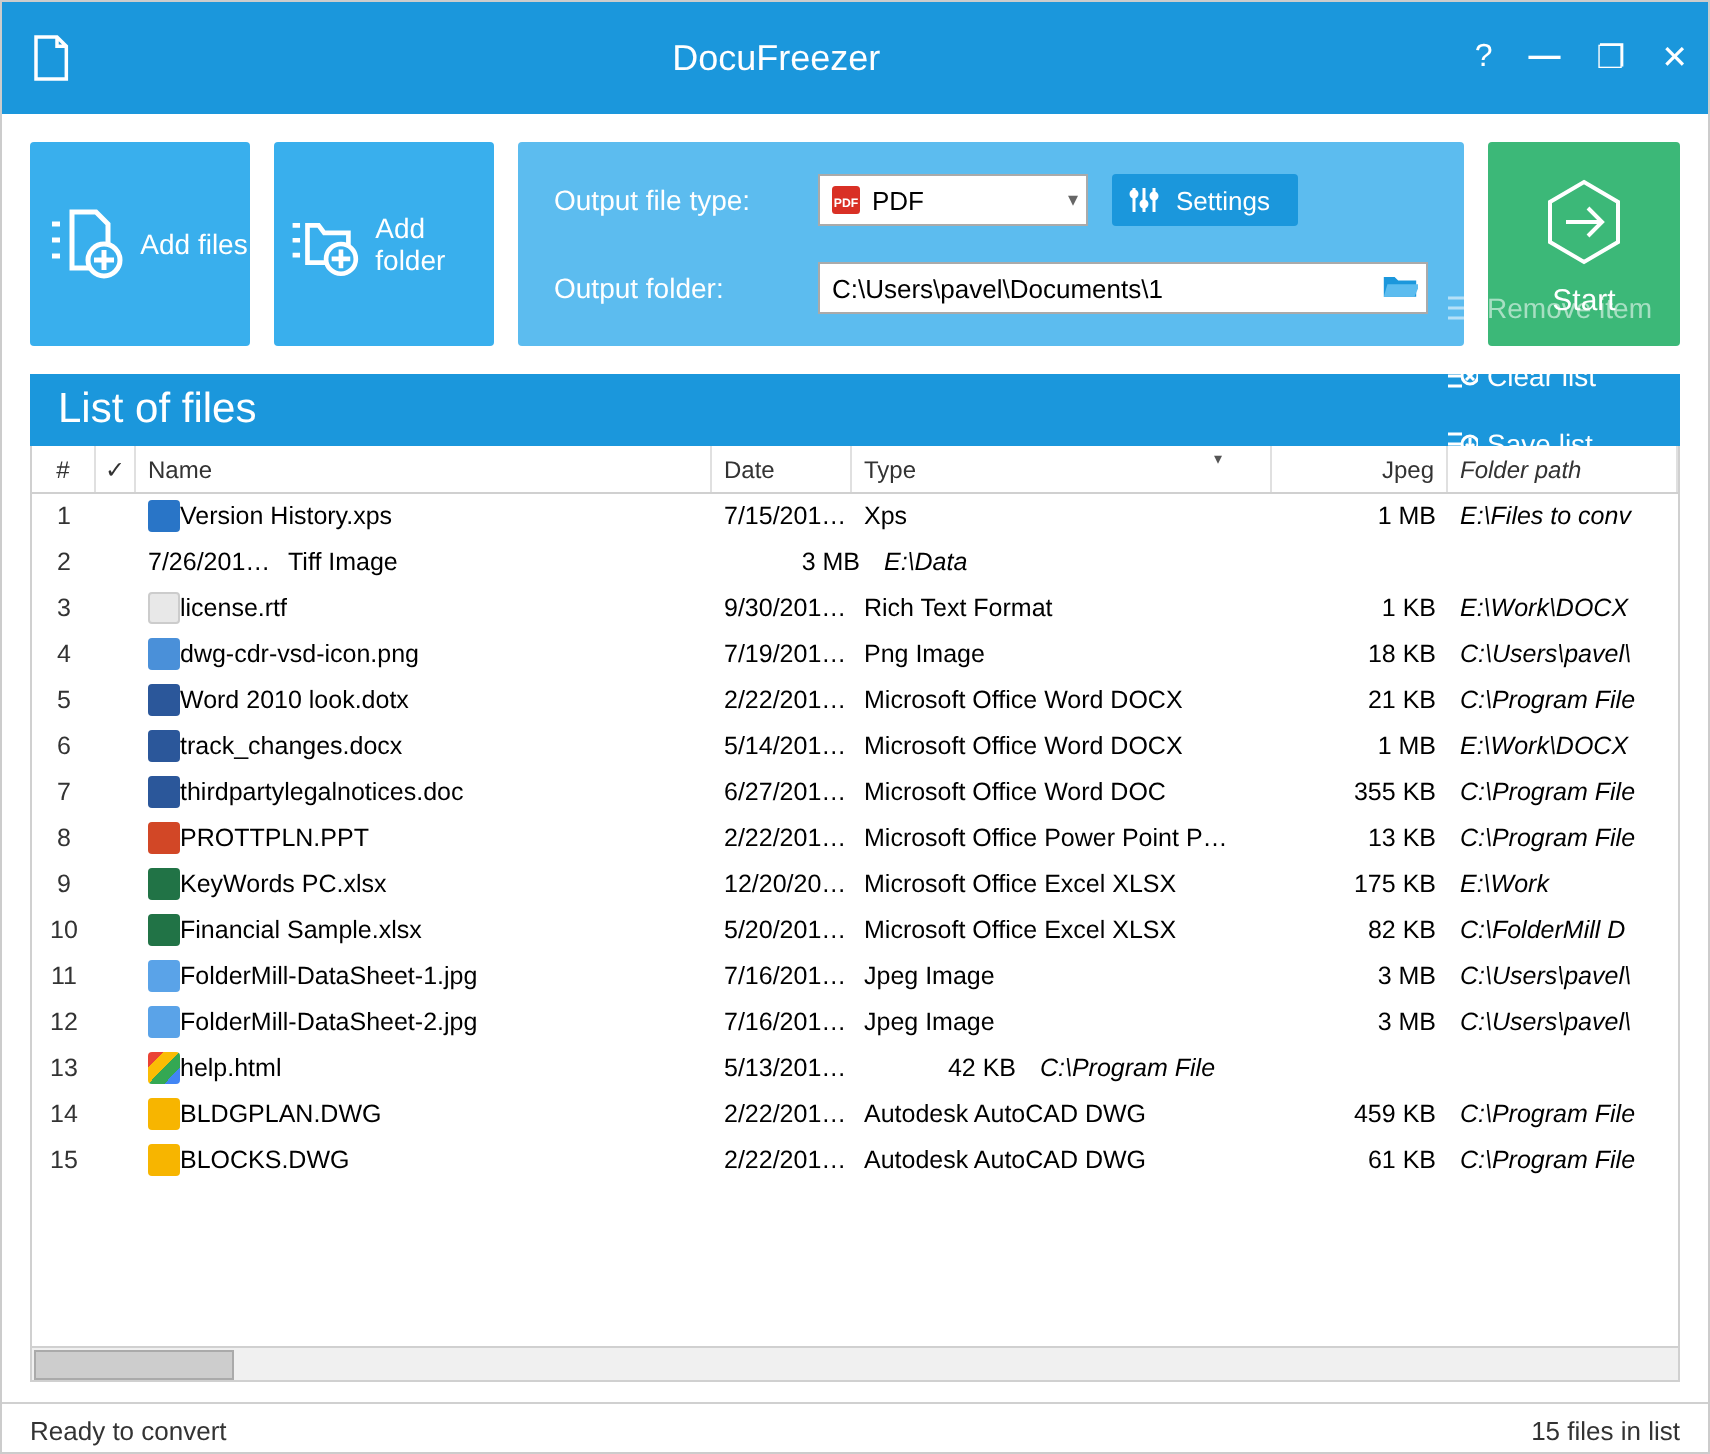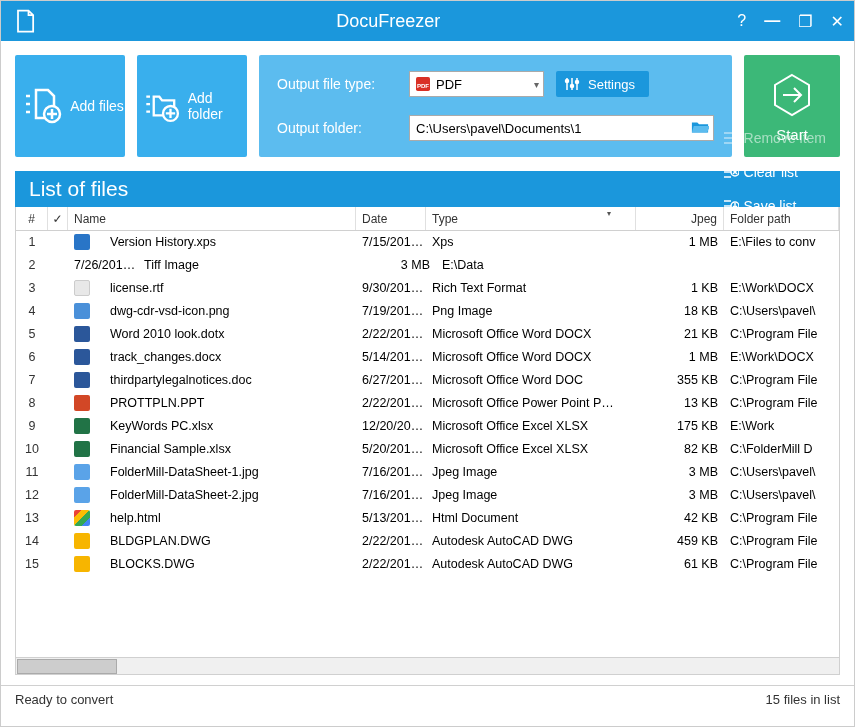--- a/index.html
+++ b/index.html
@@ -1,18 +1,18 @@
 <!DOCTYPE html>
 <html><head>
   <meta charset="utf-8">
   <style>
     * { box-sizing: border-box; margin: 0; padding: 0; font-family: "Segoe UI", Arial, sans-serif; }
     body { width: 855px; height: 727px; background: #fff; overflow: hidden; border: 1px solid #ccc; }
     
-    .titlebar { height: 40px; background: #1b97dc; display: flex; align-items: center; justify-content: space-between; padding: 0 10px; color: #fff; }
+    .titlebar { height: 56px; background: #1b97dc; display: flex; align-items: center; justify-content: space-between; padding: 0 10px; color: #fff; }
     .titlebar .logo { width: 28px; height: 28px; display: flex; align-items: center; justify-content: center; }
     .titlebar .title { flex: 1; text-align: center; font-size: 18px; font-weight: 300; }
     .titlebar .controls { display: flex; gap: 18px; align-items: center; }
     .titlebar .controls span { cursor: pointer; font-size: 16px; }
     
     .toolbar { height: 130px; background: #fff; padding: 14px; display: flex; gap: 12px; align-items: stretch; }
     
     .bigbtn { width: 110px; background: #39afed; color: #fff; display: flex; flex-direction: row; align-items: center; justify-content: center; gap: 6px; cursor: pointer; border-radius: 2px; font-size: 14px; }
     .bigbtn svg { width: 48px; height: 48px; }
     
@@ -38,27 +38,27 @@
     
     .grid-header { display: flex; height: 24px; background: #fff; border-bottom: 1px solid #d0d0d0; font-size: 12px; color: #333; }
     .grid-header > div { border-right: 1px solid #e0e0e0; padding: 4px 6px; display: flex; align-items: center; }
     .col-num { width: 32px; justify-content: center; }
     .col-chk { width: 20px; justify-content: center; }
     .col-name { width: 288px; }
     .col-date { width: 70px; }
     .col-type { width: 210px; position: relative; }
     .col-type .sort { position: absolute; right: 24px; font-size: 8px; color: #555; top: 2px; }
     .col-size { width: 88px; justify-content: flex-end; }
-    .col-path { flex: 1; }
+    .col-path { flex: 1; font-style: italic; }
     
     .grid-body { font-size: 12.5px; }
     .row { display: flex; height: 23px; align-items: center; border-bottom: 1px solid transparent; }
     .row > div { padding: 0 6px; white-space: nowrap; overflow: hidden; }
     .row .col-num { text-align: center; color: #333; }
-    .row .col-name { display: flex; align-items: center; gap: 20px; }
+    .row .col-name { display: flex; align-items: center; gap: 0; }
     .row .col-name .fico { width: 16px; height: 16px; flex-shrink: 0; display: flex; align-items: center; justify-content: center; border-radius: 2px; font-size: 9px; color: #fff; font-weight: bold; }
     .row .col-size { text-align: right; display: flex; justify-content: flex-end; }
     
     .scroll-h { position: absolute; bottom: 0; left: 0; right: 0; height: 17px; background: #f0f0f0; border-top: 1px solid #d0d0d0; display: flex; align-items: center; }
     .scroll-h .thumb { width: 100px; height: 15px; background: #cdcdcd; border: 1px solid #aaa; margin-left: 1px; }
     
     .statusbar { height: 28px; background: #fff; border-top: 1px solid #d0d0d0; display: flex; align-items: center; justify-content: space-between; padding: 0 14px; font-size: 13px; color: #333; margin-top: 10px; }
     
     .ico-xps { background: #2975c7; }
     .ico-tif { background: #5aa3e8; }
@@ -347,21 +347,20 @@
     <div class="col-path">C:\Users\pavel\</div>
   </div>
       <div class="row">
     <div class="col-num">13</div>
     <div class="col-chk"></div>
     <div class="col-name">
       <span class="fico ico-html"></span>
       <span>help.html</span>
     </div>
     <div class="col-date">5/13/201…</div>
-    <div class="col-type">Html Document</div>
     <div class="col-size">42 KB</div>
     <div class="col-path">C:\Program File</div>
   </div>
       <div class="row">
     <div class="col-num">14</div>
     <div class="col-chk"></div>
     <div class="col-name">
       <span class="fico ico-dwg"></span>
       <span>BLDGPLAN.DWG</span>
     </div>

